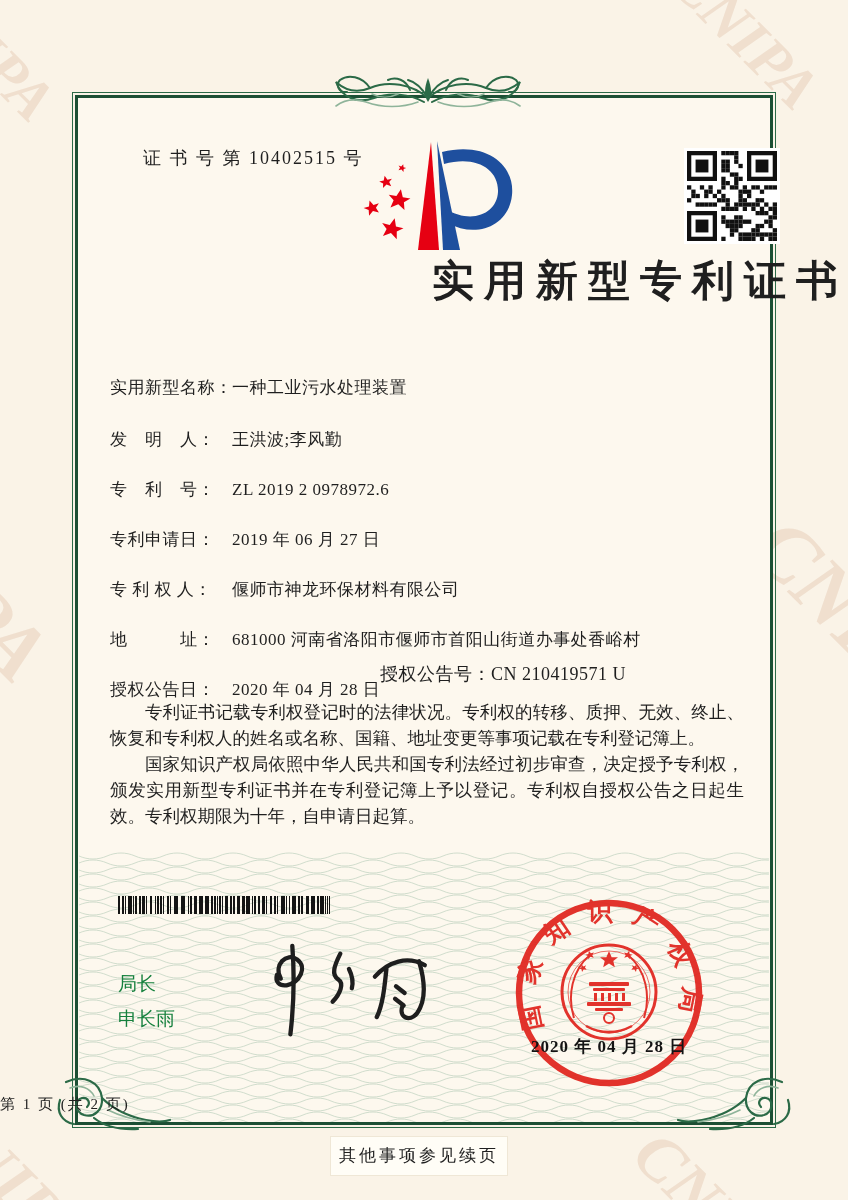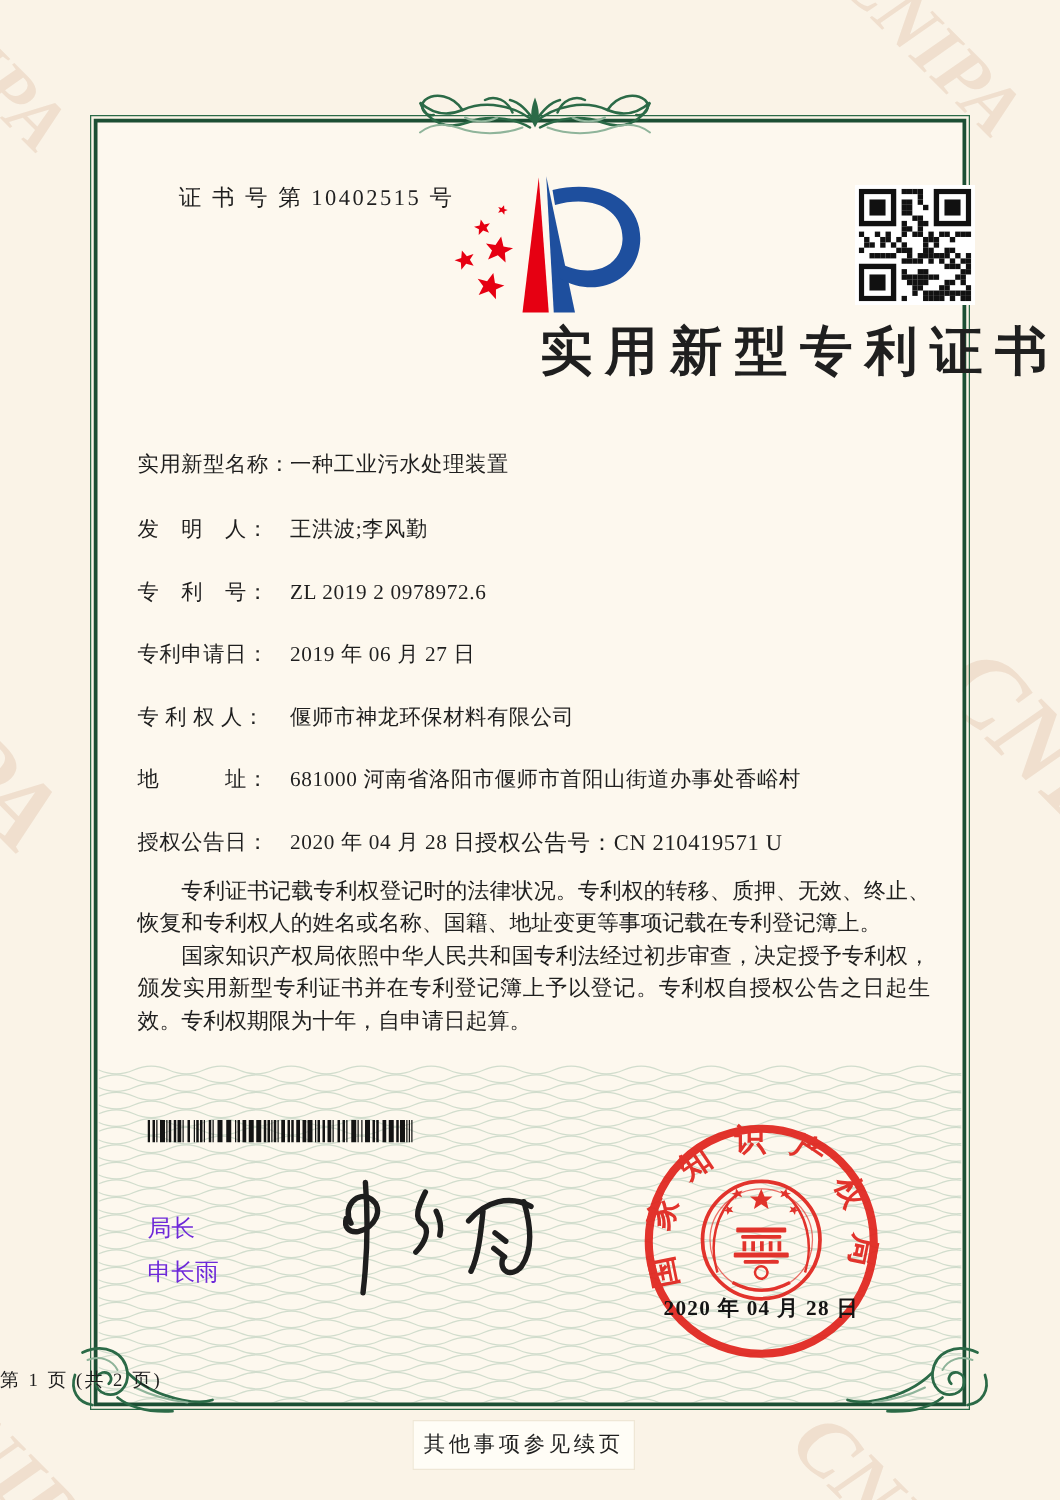--- a/index.html
+++ b/index.html
@@ -31,30 +31,30 @@
   .orn-bl { position:absolute; left:50px; top:1074px; width:122px; height:58px; z-index:2; }
   .orn-br { position:absolute; left:676px; top:1074px; width:122px; height:58px; transform:scaleX(-1); z-index:2; }
   
   .cert-no { position:absolute; left:108px; top:146px; font-size:18px; letter-spacing:2px; z-index:2;margin-left:35px; }
   .logo { position:absolute; left:336px; top:138px; width:185px; height:118px; z-index:2; }
   .qr { position:absolute; left:684px; top:148px; width:96px; height:96px; background:#fff; padding:3px; z-index:2; }
   .title { position:absolute; left:0; top:253px; width:100%; text-align:right;
     font-size:42px; font-weight:700; letter-spacing:10px; z-index:2; }
   
   .field { position:absolute; left:110px; font-size:17px; letter-spacing:.5px; white-space:nowrap; z-index:2; }
-  .flabel { display:inline-block; width:122px; }
+  .flabel { display:inline-block; width:122px;margin-top:16px; }
   .field2 { position:absolute; left:380px; font-size:18px; letter-spacing:.5px; white-space:nowrap; z-index:2; }
   
   .body-text { position:absolute; left:110px; top:699px; width:634px; font-size:17.5px;
     line-height:26px; text-align:justify; z-index:2; }
   .body-text p { text-indent:2em; margin:0; }
   
   .barcode { position:absolute; left:118px; top:896px; width:216px; height:18px; z-index:2; }
   .officer { position:absolute; left:118px; top:966px; font-family:"Liberation Sans","DejaVu Sans",sans-serif;
-    font-size:19px; line-height:35px; color:#6d28d9; z-index:2; }
+    font-size:19px; line-height:35px; color:#15803d; z-index:2; }
   .signature { position:absolute; left:252px; top:940px; width:192px; height:106px; z-index:2; }
   .seal { position:absolute; left:514px; top:898px; width:190px; height:190px; z-index:3; opacity:.92; }
   .seal-date { position:absolute; left:520px; top:1035px; width:178px; text-align:center;
     font-size:17px; letter-spacing:1px; color:#141414; font-weight:600; z-index:4; }
   .page-info { position:absolute; left:0; top:1095px; width:100%; text-align:left;
     font-size:15px; letter-spacing:2px; z-index:2; }
   .note-box { position:absolute; left:330px; top:1136px; width:178px; height:40px;
     background:#fffdf6; border:1px solid #efe7d6; text-align:center; line-height:38px;
     font-size:17px; letter-spacing:3px; z-index:2; }
 </style>

